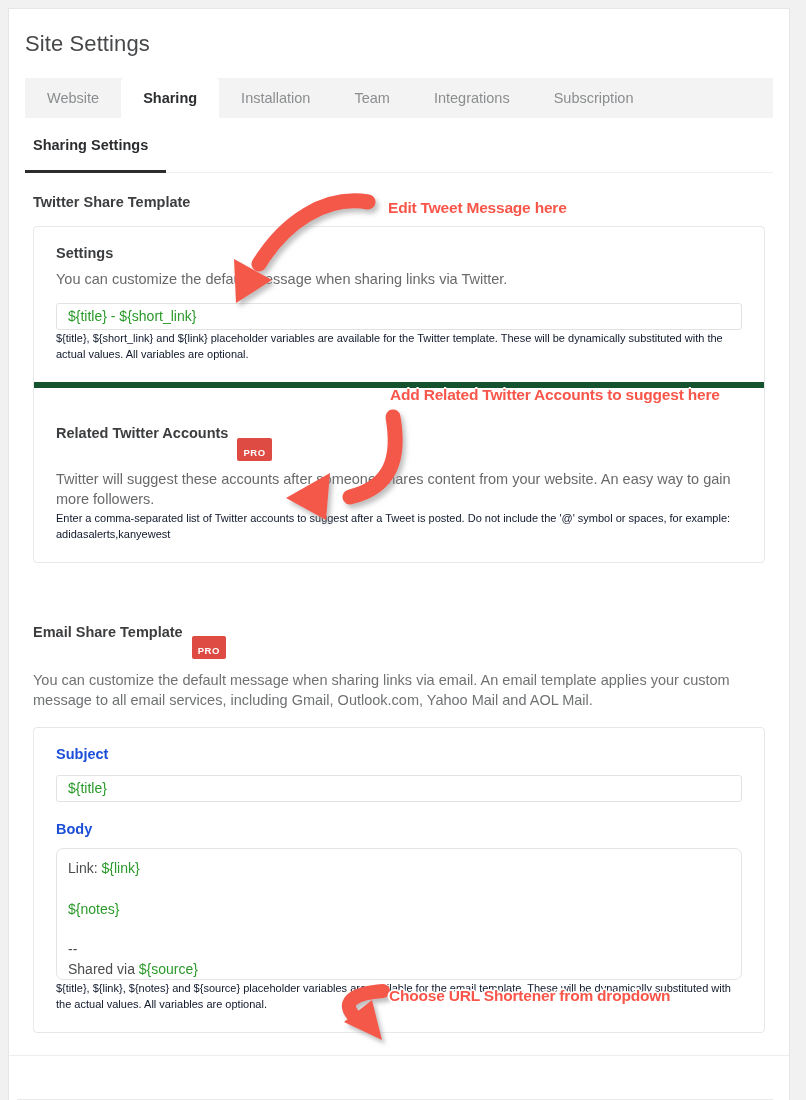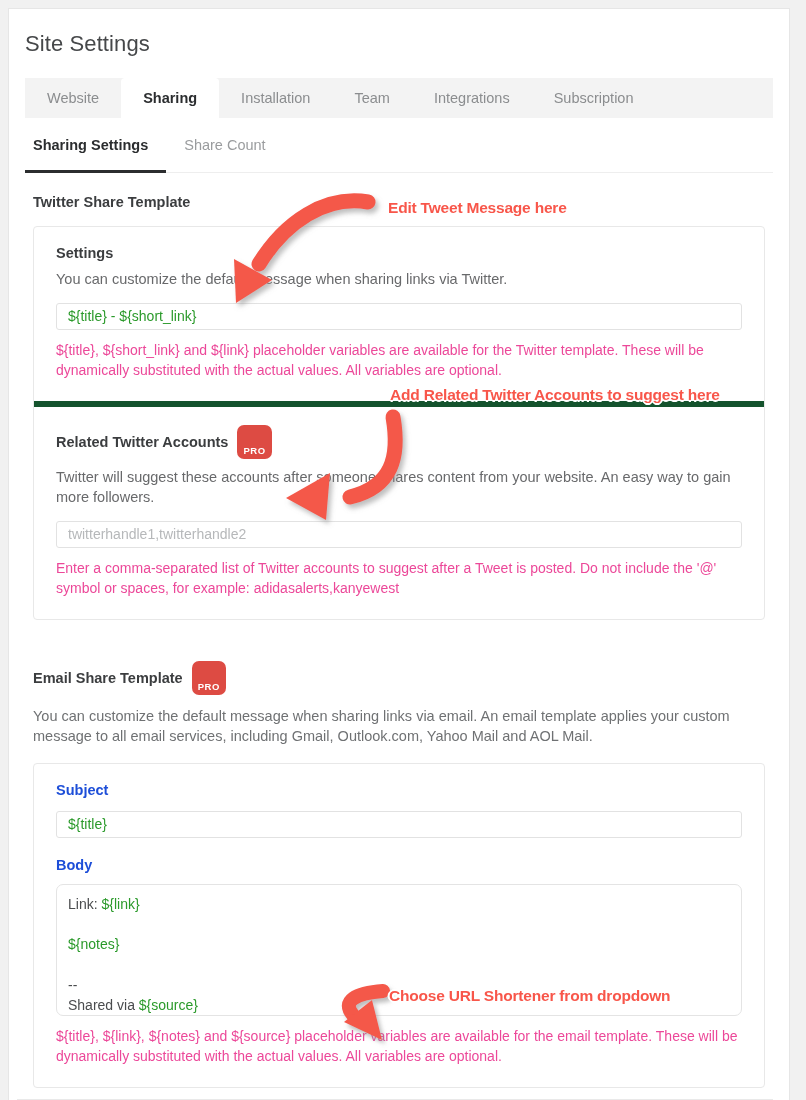--- a/index.html
+++ b/index.html
@@ -105,24 +105,25 @@
     align-items: center;
     gap: 9px;
   }
   .pro-badge {
     display: inline-block;
     background: #dd4b43;
     color: #ffffff;
     font-size: 9.5px;
     font-weight: bold;
     letter-spacing: .6px;
-    padding: 21px 6px 3px 6px;
-    border-radius: 7px;
+    padding: 10px 6px 3px 6px;
+    border-radius: 2px;
     line-height: 1;
     text-transform: uppercase;
+    margin-top: 32px;
   }
   .section-desc {
     font-size: 14.5px;
     color: #6f7173;
     line-height: 1.42;
     margin: 0;
     padding: 11px 8px 0 8px;
     max-width: 730px;
   }
 
@@ -161,24 +162,24 @@
     border-radius: 3px;
     font-family: inherit;
     font-size: 14px;
     color: #2b9a2b;
     background: #fff;
     outline: none;
   }
   .text-input::placeholder { color: #b6b8ba; }
 
   .help-text {
-    font-size: 14px;
-    color: #ec4899;
+    font-size: 11px;
+    color: #0f172a;
     line-height: 1.48;
-    margin: 10px 0 0 0;
+    margin: 0 0 0 0;
   }
 
   
   .sub-label {
     font-size: 14.5px;
     font-weight: bold;
     color: #1d4ed8;
     margin: 0;
   }
   .sub-label.second { margin-top: 19px; }
@@ -244,21 +245,20 @@
     <button class="tab-p">Website</button>
     <button class="tab-p active">Sharing</button>
     <button class="tab-p">Installation</button>
     <button class="tab-p">Team</button>
     <button class="tab-p">Integrations</button>
     <button class="tab-p">Subscription</button>
   </div>
 
   <div class="tabs-secondary">
     <button class="tab-s active">Sharing Settings</button>
-    <button class="tab-s">Share Count</button>
   </div>
 
   <div class="section">
     <h2 class="section-heading">
       <span>Twitter Share Template</span>
     </h2>
 
     <div class="panel">
 
       <div class="fieldset">
@@ -269,21 +269,20 @@
         <input class="text-input" type="text" value="${title} - ${short_link}" style="">
         <p class="help-text">${title}, ${short_link} and ${link} placeholder variables are available for the Twitter template. These will be dynamically substituted with the actual values. All variables are optional.</p>
       </div>
 
       <div class="fieldset">
         <div class="field-label">
           <span>Related Twitter Accounts</span>
           <span class="pro-badge">PRO</span>
         </div>
         <p class="field-desc">Twitter will suggest these accounts after someone shares content from your website. An easy way to gain more followers.</p>
-        <input class="text-input" type="text" placeholder="twitterhandle1,twitterhandle2" style="">
         <p class="help-text">Enter a comma-separated list of Twitter accounts to suggest after a Tweet is posted. Do not include the '@' symbol or spaces, for example: adidasalerts,kanyewest</p>
       </div>
 
     </div>
   </div>
 
   <div class="section" style="margin-top:20px;">
     <h2 class="section-heading">
       <span>Email Share Template</span>
       <span class="pro-badge">PRO</span>

